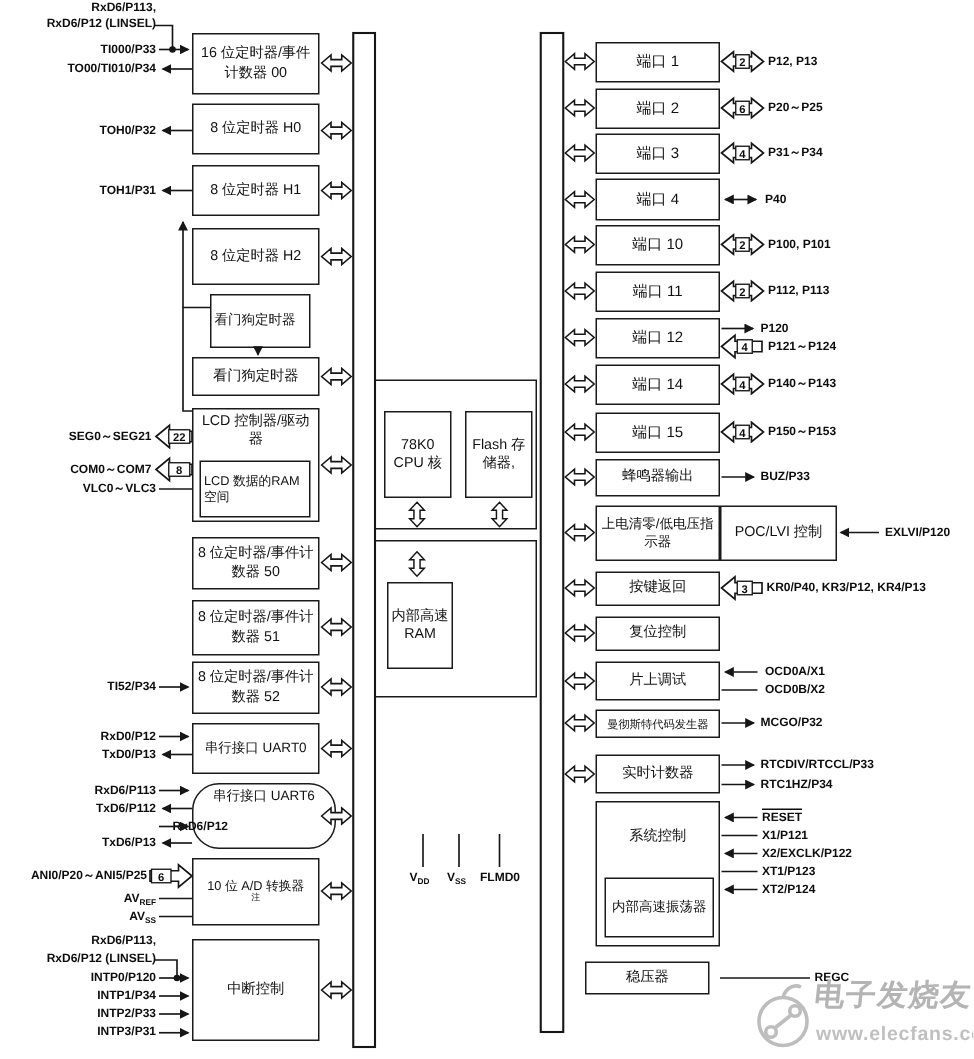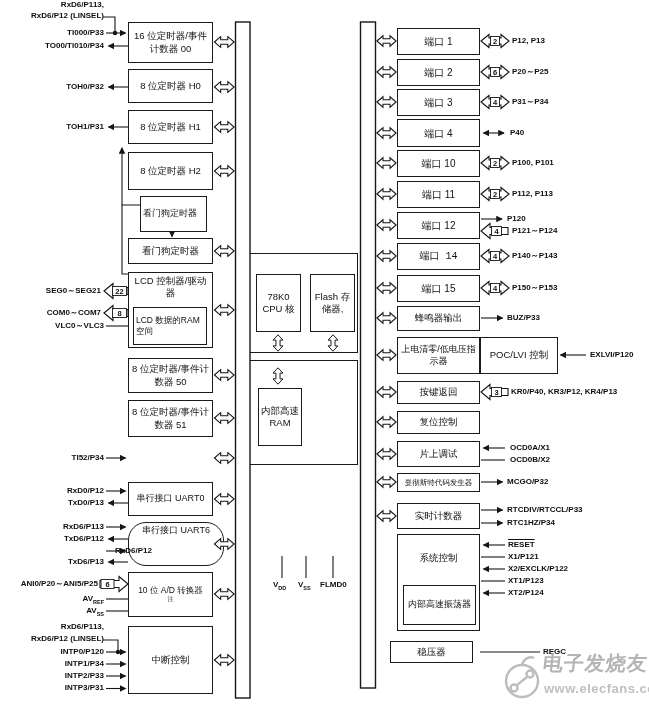--- a/index.html
+++ b/index.html
@@ -37,20 +37,21 @@
   <div class="box" style="left:140px;top:196px;width:67px;height:36px;font-size:9px;text-align:left;justify-content:flex-start;">看门狗定时器</div>
   <div class="box" style="left:128px;top:238px;width:85px;height:26px;">看门狗定时器</div>
 
   <div class="box" style="left:128px;top:272px;width:85px;height:76px;align-items:flex-start;">
     <span style="display:block;margin-top:1px;">LCD 控制器/驱动器</span>
   </div>
   <div class="box" style="left:133px;top:307px;width:74px;height:38px;font-size:8.5px;text-align:left;justify-content:flex-start;border-width:1.2px;">LCD 数据的RAM空间</div>
 
   <div class="box" style="left:128px;top:358px;width:85px;height:35px;">8 位定时器/事件计数器 50</div>
   <div class="box" style="left:128px;top:400px;width:85px;height:37px;">8 位定时器/事件计数器 51</div>
+  <div class="box" style="left:128px;top:441px;width:85px;height:35px;">8 位定时器/事件计数器 52</div>
   <div class="box" style="left:128px;top:482px;width:85px;height:34px;font-size:9px;">串行接口 UART0</div>
 
   <div class="box" style="left:128px;top:522px;width:96px;height:44px;font-size:9px;align-items:flex-start;border-radius:18px;">
     <span style="display:block;margin-top:1px;">串行接口 UART6</span>
   </div>
   <div class="box" style="left:143px;top:578px;width:44px;height:15px;font-size:8px;font-weight:bold;border-width:1.2px;">LINSEL</div>
 
   <div class="box" style="left:128px;top:572px;width:85px;height:45px;font-size:8.5px;flex-direction:column;">
     <span>10 位 A/D 转换器</span>
       <sup>注</sup>
@@ -67,21 +68,21 @@
   <div class="pinR" style="left:298px;top:581px;"><span>V</span><sub>SS</sub></div>
   <div class="pinR" style="left:320px;top:581px;">FLMD0</div>
 
   <div class="box" style="left:397px;top:28px;width:83px;height:27px;font-size:10px;">端口 1</div>
   <div class="box" style="left:397px;top:59px;width:83px;height:27px;font-size:10px;">端口 2</div>
   <div class="box" style="left:397px;top:89px;width:83px;height:27px;font-size:10px;">端口 3</div>
   <div class="box" style="left:397px;top:119px;width:83px;height:28px;font-size:10px;">端口 4</div>
   <div class="box" style="left:397px;top:150px;width:83px;height:27px;font-size:10px;">端口 10</div>
   <div class="box" style="left:397px;top:181px;width:83px;height:27px;font-size:10px;">端口 11</div>
   <div class="box" style="left:397px;top:212px;width:83px;height:27px;font-size:10px;">端口 12</div>
-  <div class="box" style="left:397px;top:243px;width:83px;height:27px;font-size:10px;font-family:Liberation Mono, monospace;">端口 14</div>
+  <div class="box" style="left:397px;top:243px;width:83px;height:27px;font-size:10px;">端口 14</div>
   <div class="box" style="left:397px;top:275px;width:83px;height:27px;font-size:10px;">端口 15</div>
   <div class="box" style="left:397px;top:306px;width:83px;height:25px;">蜂鸣器输出</div>
 
   <div class="box" style="left:397px;top:337px;width:83px;height:37px;font-size:9px;">上电清零/低电压指示器</div>
   <div class="box" style="left:480px;top:337px;width:78px;height:37px;font-size:9.5px;">POC/LVI 控制</div>
 
   <div class="box" style="left:397px;top:381px;width:83px;height:23px;">按键返回</div>
   <div class="box" style="left:397px;top:411px;width:83px;height:23px;">复位控制</div>
   <div class="box" style="left:397px;top:441px;width:83px;height:26px;">片上调试</div>
   <div class="box" style="left:397px;top:473px;width:83px;height:19px;font-size:7.5px;">曼彻斯特代码发生器</div>

